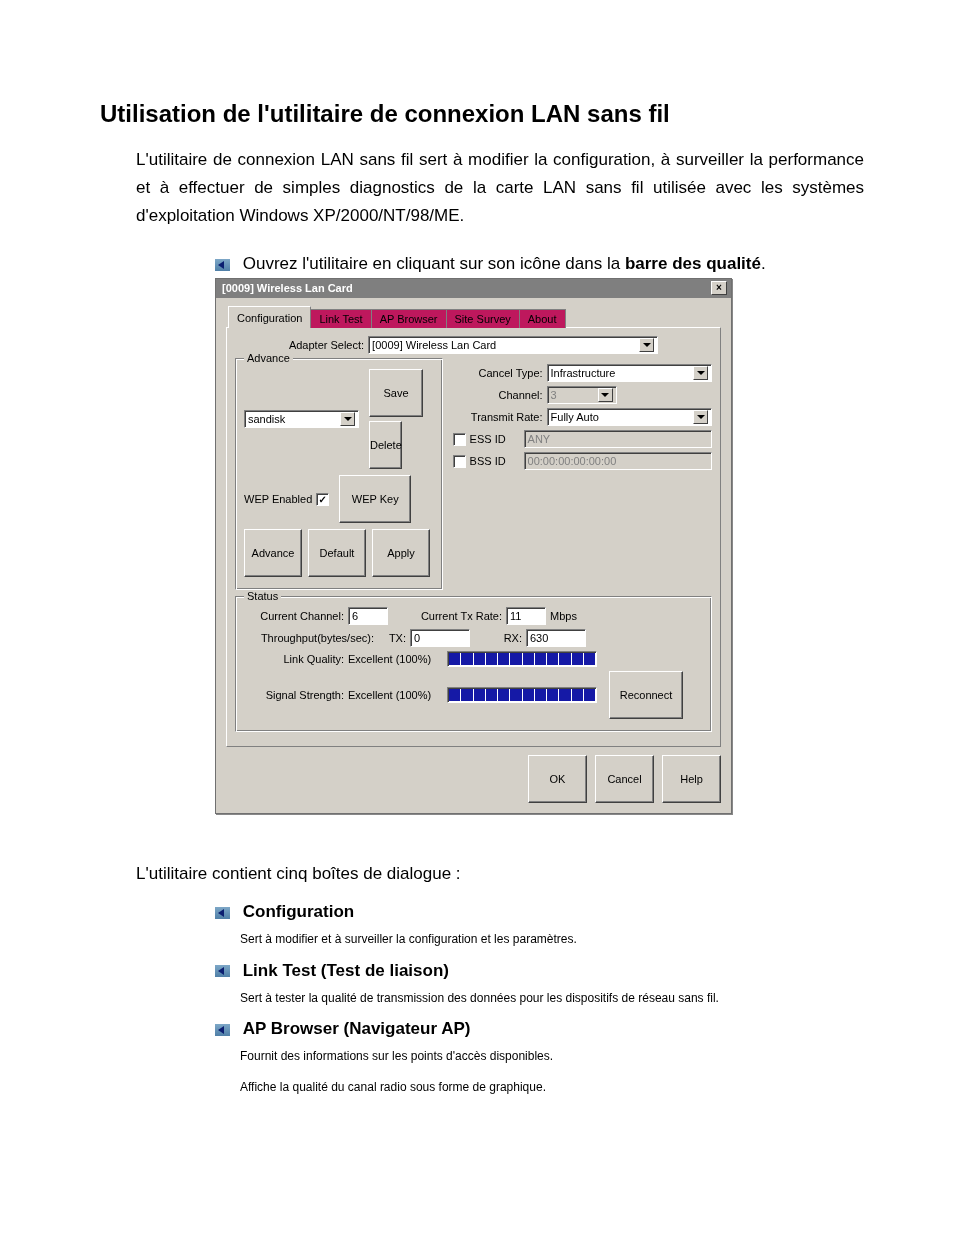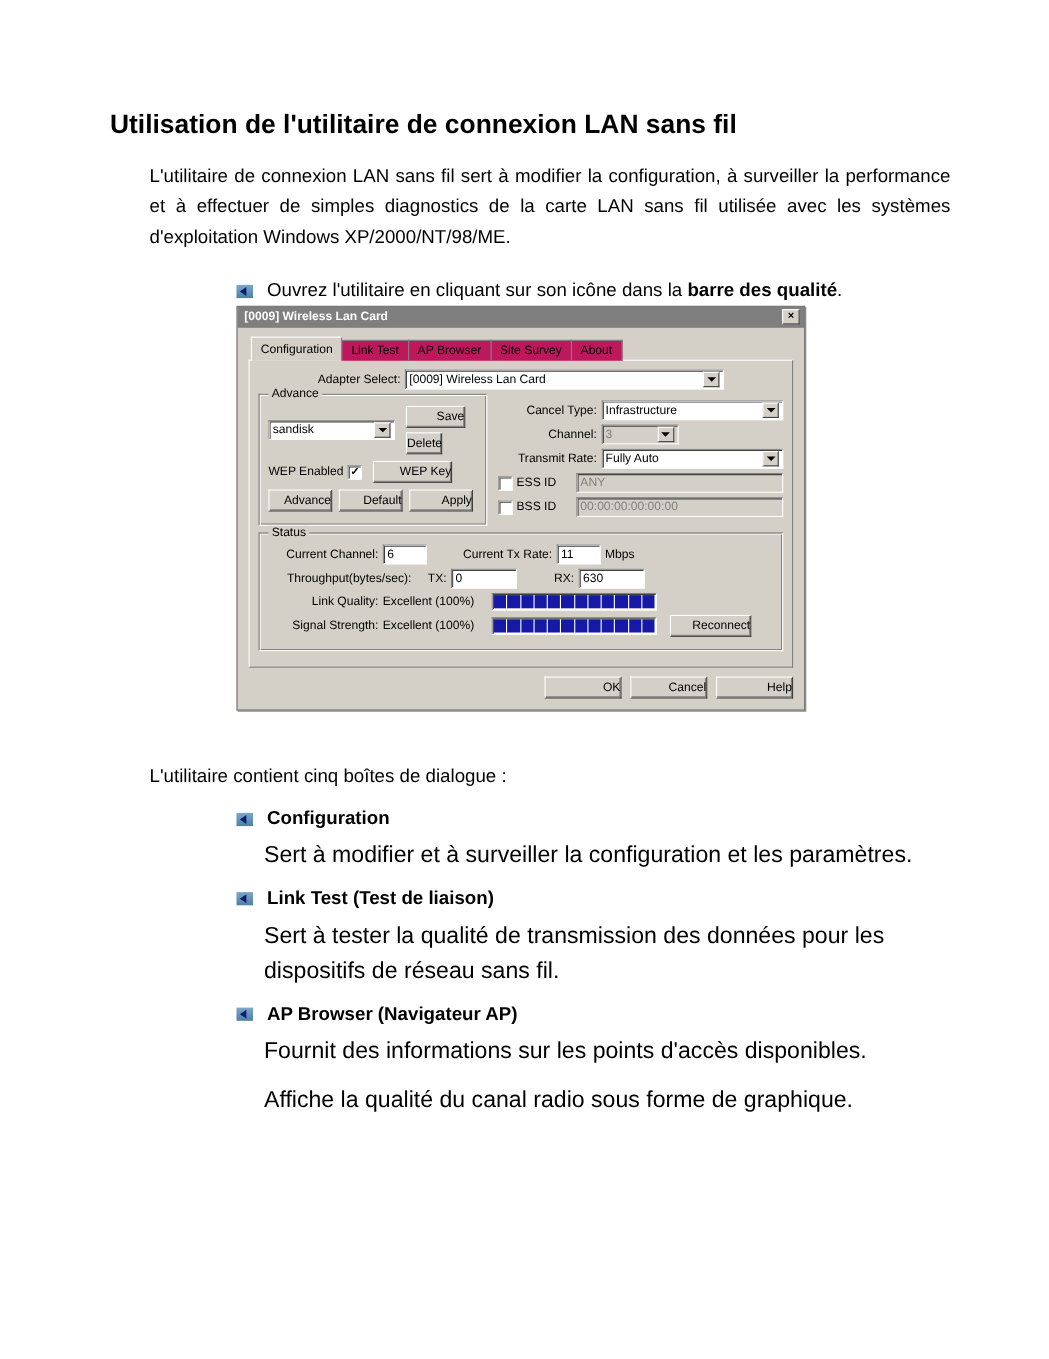--- a/index.html
+++ b/index.html
@@ -130,23 +130,23 @@
     content:"";
     border-style:solid;
     border-width:4px 4px 0 4px;
     border-color:#000 transparent transparent transparent;
   }
   .btn {
     background:#d4d0c8;
     border:1px solid #fff;
     border-right-color:#404040; border-bottom-color:#404040;
     box-shadow: inset -1px -1px 0 #808080;
-    padding:3px 0;
+    padding:17px 0;
     font-size:11px;
-    text-align:right;
+    text-align:center;
   }
   .groupbox {
     border:1px solid #808080;
     border-right-color:#fff; border-bottom-color:#fff;
     box-shadow: inset 1px 1px 0 #fff, inset -1px -1px 0 #808080;
     position:relative;
     padding:10px 8px 8px 8px;
     margin-bottom:6px;
   }
   .groupbox .legend {
@@ -164,30 +164,30 @@
   }
   .bar {
     width:150px; height:16px;
     background:#fff;
     border:1px solid #808080; border-right-color:#fff;border-bottom-color:#fff;
     box-shadow: inset 1px 1px 0 #404040;
     display:flex; gap:1px; padding:1px;
   }
   .bar .seg { flex:1; background:#1519a6; }
   .bottom-row { display:flex; justify-content:flex-end; gap:8px; margin-top:8px;}
-  .bottom-row .btn { width:70px; }
+  .bottom-row .btn { width:59px; }
 
   
   .after-dialog { margin-top:50px; }
   .subhead {
     font-size:17px; margin-left:36px; margin-bottom:18px;
   }
   .dlg-item { margin-left:115px; font-size:17px; margin-bottom:8px; }
   .dlg-item .title { font-weight:bold; }
-  .dlg-desc { margin-left:140px; font-size:21px; margin-bottom:12px; line-height:1.55;}
+  .dlg-desc { margin-left:140px; font-size:12px; margin-bottom:12px; line-height:1.55;}
 </style>
 </head>
 <body>
 
 <h1>Utilisation de l'utilitaire de connexion LAN sans fil</h1>
 
 <p class="intro">L'utilitaire de connexion LAN sans fil sert à modifier la configuration, à surveiller la performance et à effectuer de simples diagnostics de la carte LAN sans fil utilisée avec les systèmes d'exploitation Windows XP/2000/NT/98/ME.</p>
 
 <div class="open-line">
   <span class="bullet"></span>

